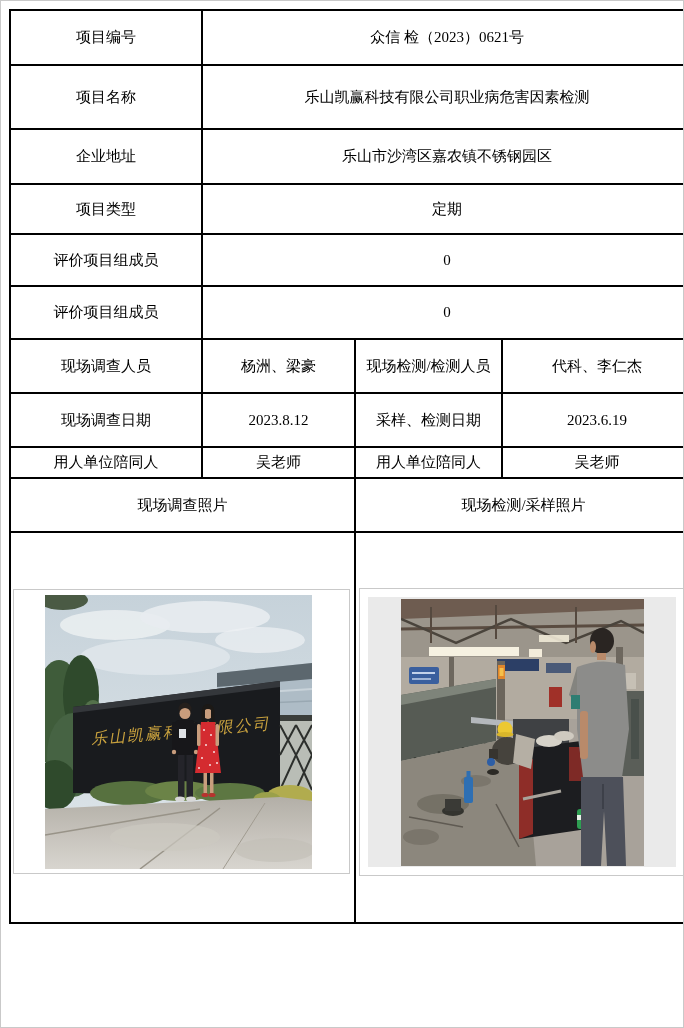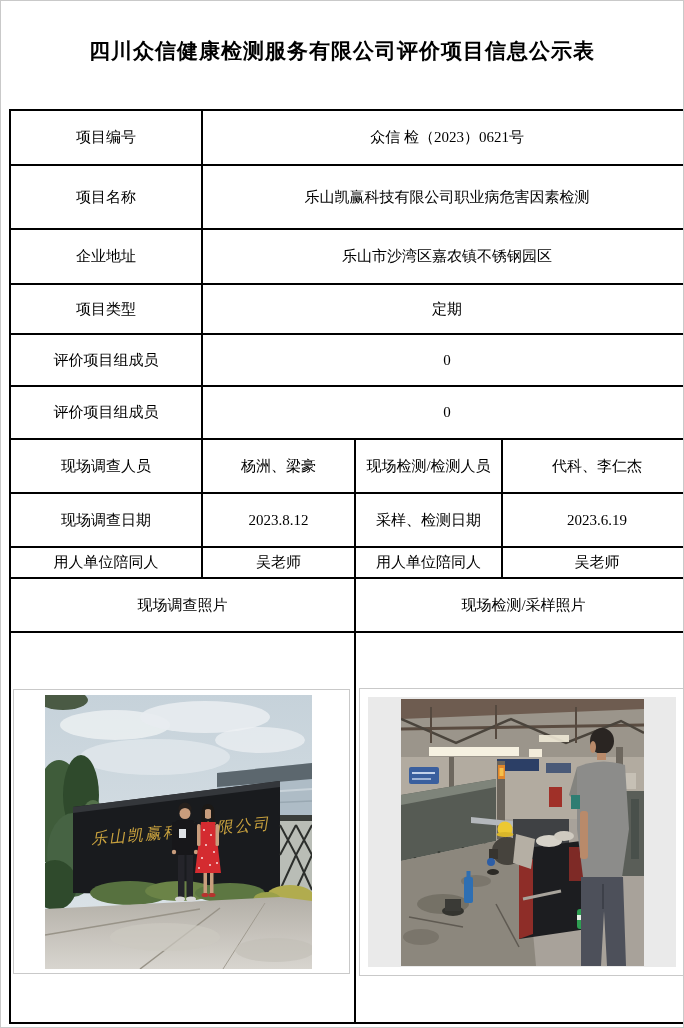--- a/index.html
+++ b/index.html
@@ -24,21 +24,20 @@
   .photo-left{position:absolute;left:31px;top:5px;width:267px;height:274px;display:block;}
   .card-right{margin:9px 6px 0 3px;height:288px;padding:8px;}
   .mat{background:#eaeaea;height:100%;display:flex;justify-content:center;align-items:flex-start;}
   .photo-right{width:243px;height:267px;margin-top:2px;display:block;}
 </style>
 </head>
 <body>
 
 <div class="page">
 
-  <div class="title">四川众信健康检测服务有限公司评价项目信息公示表</div>
 
   <table class="tbl">
     <colgroup>
       <col style="width:192px">
         <col style="width:153px">
         <col style="width:147px">
         <col style="width:190px">
     </colgroup>
     <tbody>
       <tr style="height:55px">

